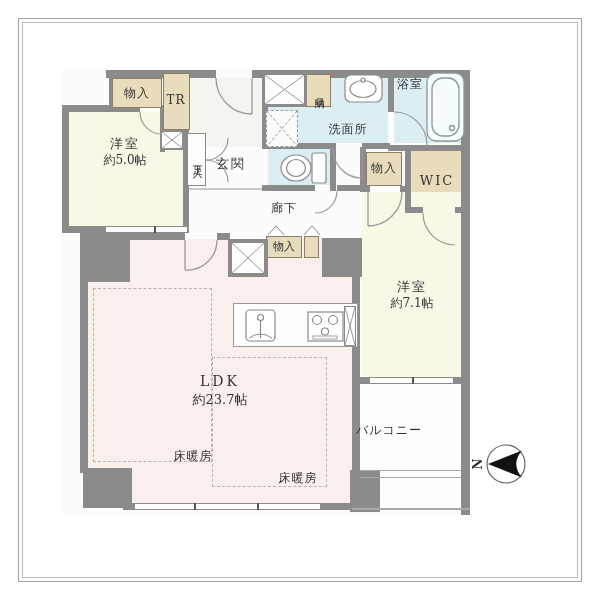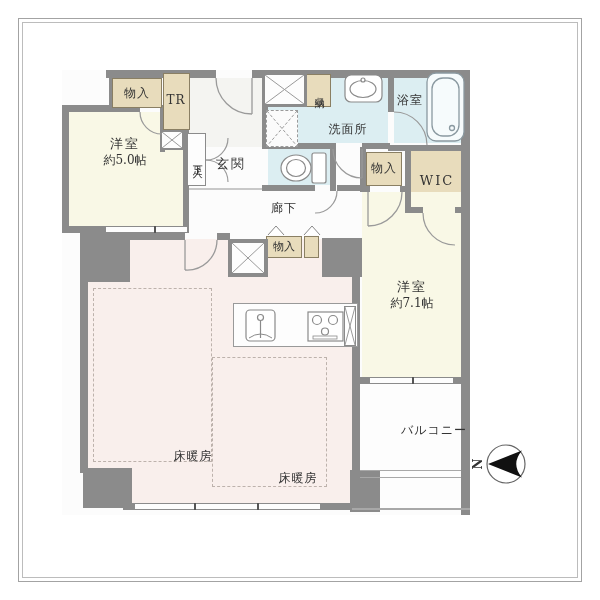--- a/index.html
+++ b/index.html
@@ -188,26 +188,30 @@
   <div class="lbl s13" style="left:125px;top:152px">
     <span>洋室</span><br>
     <span style="font-size:12px;letter-spacing:0">約5.0帖</span>
   </div>
   <div class="lbl s12" style="left:137px;top:93px">物入</div>
   <div class="lbl s12" style="left:176px;top:100px">TR</div>
   <div class="lbl s10 vert" style="left:197px;top:159px">下足入</div>
   <div class="lbl s13" style="left:231px;top:164px">玄関</div>
   <div class="lbl s10 vert" style="left:319px;top:90px">収納</div>
   <div class="lbl s12" style="left:348px;top:129px">洗面所</div>
-  <div class="lbl s12" style="left:410px;top:100px">浴室</div>
+  <div class="lbl s12" style="left:410px;top:84px">浴室</div>
   <div class="lbl s12" style="left:384px;top:168px">物入</div>
   <div class="lbl s13" style="left:437px;top:181px">WIC</div>
   <div class="lbl s12" style="left:284px;top:208px">廊下</div>
   <div class="lbl s11" style="left:284px;top:247px">物入</div>
   <div class="lbl s13" style="left:412px;top:295px">
     <span>洋室</span><br>
     <span style="font-size:12px;letter-spacing:0">約7.1帖</span>
   </div>
+  <div class="lbl s14" style="left:220px;top:390px">
+    <span>LDK</span><br>
+    <span style="font-size:13px;letter-spacing:0">約23.7帖</span>
+  </div>
   <div class="lbl s12" style="left:193px;top:456px">床暖房</div>
   <div class="lbl s12" style="left:298px;top:478px">床暖房</div>
-  <div class="lbl s12" style="left:434px;top:430px">バルコニー</div>
+  <div class="lbl s12" style="left:389px;top:430px">バルコニー</div>
   <div class="lbl nrot" style="left:478px;top:464px">N</div>
 </div>
 
 </body></html>

